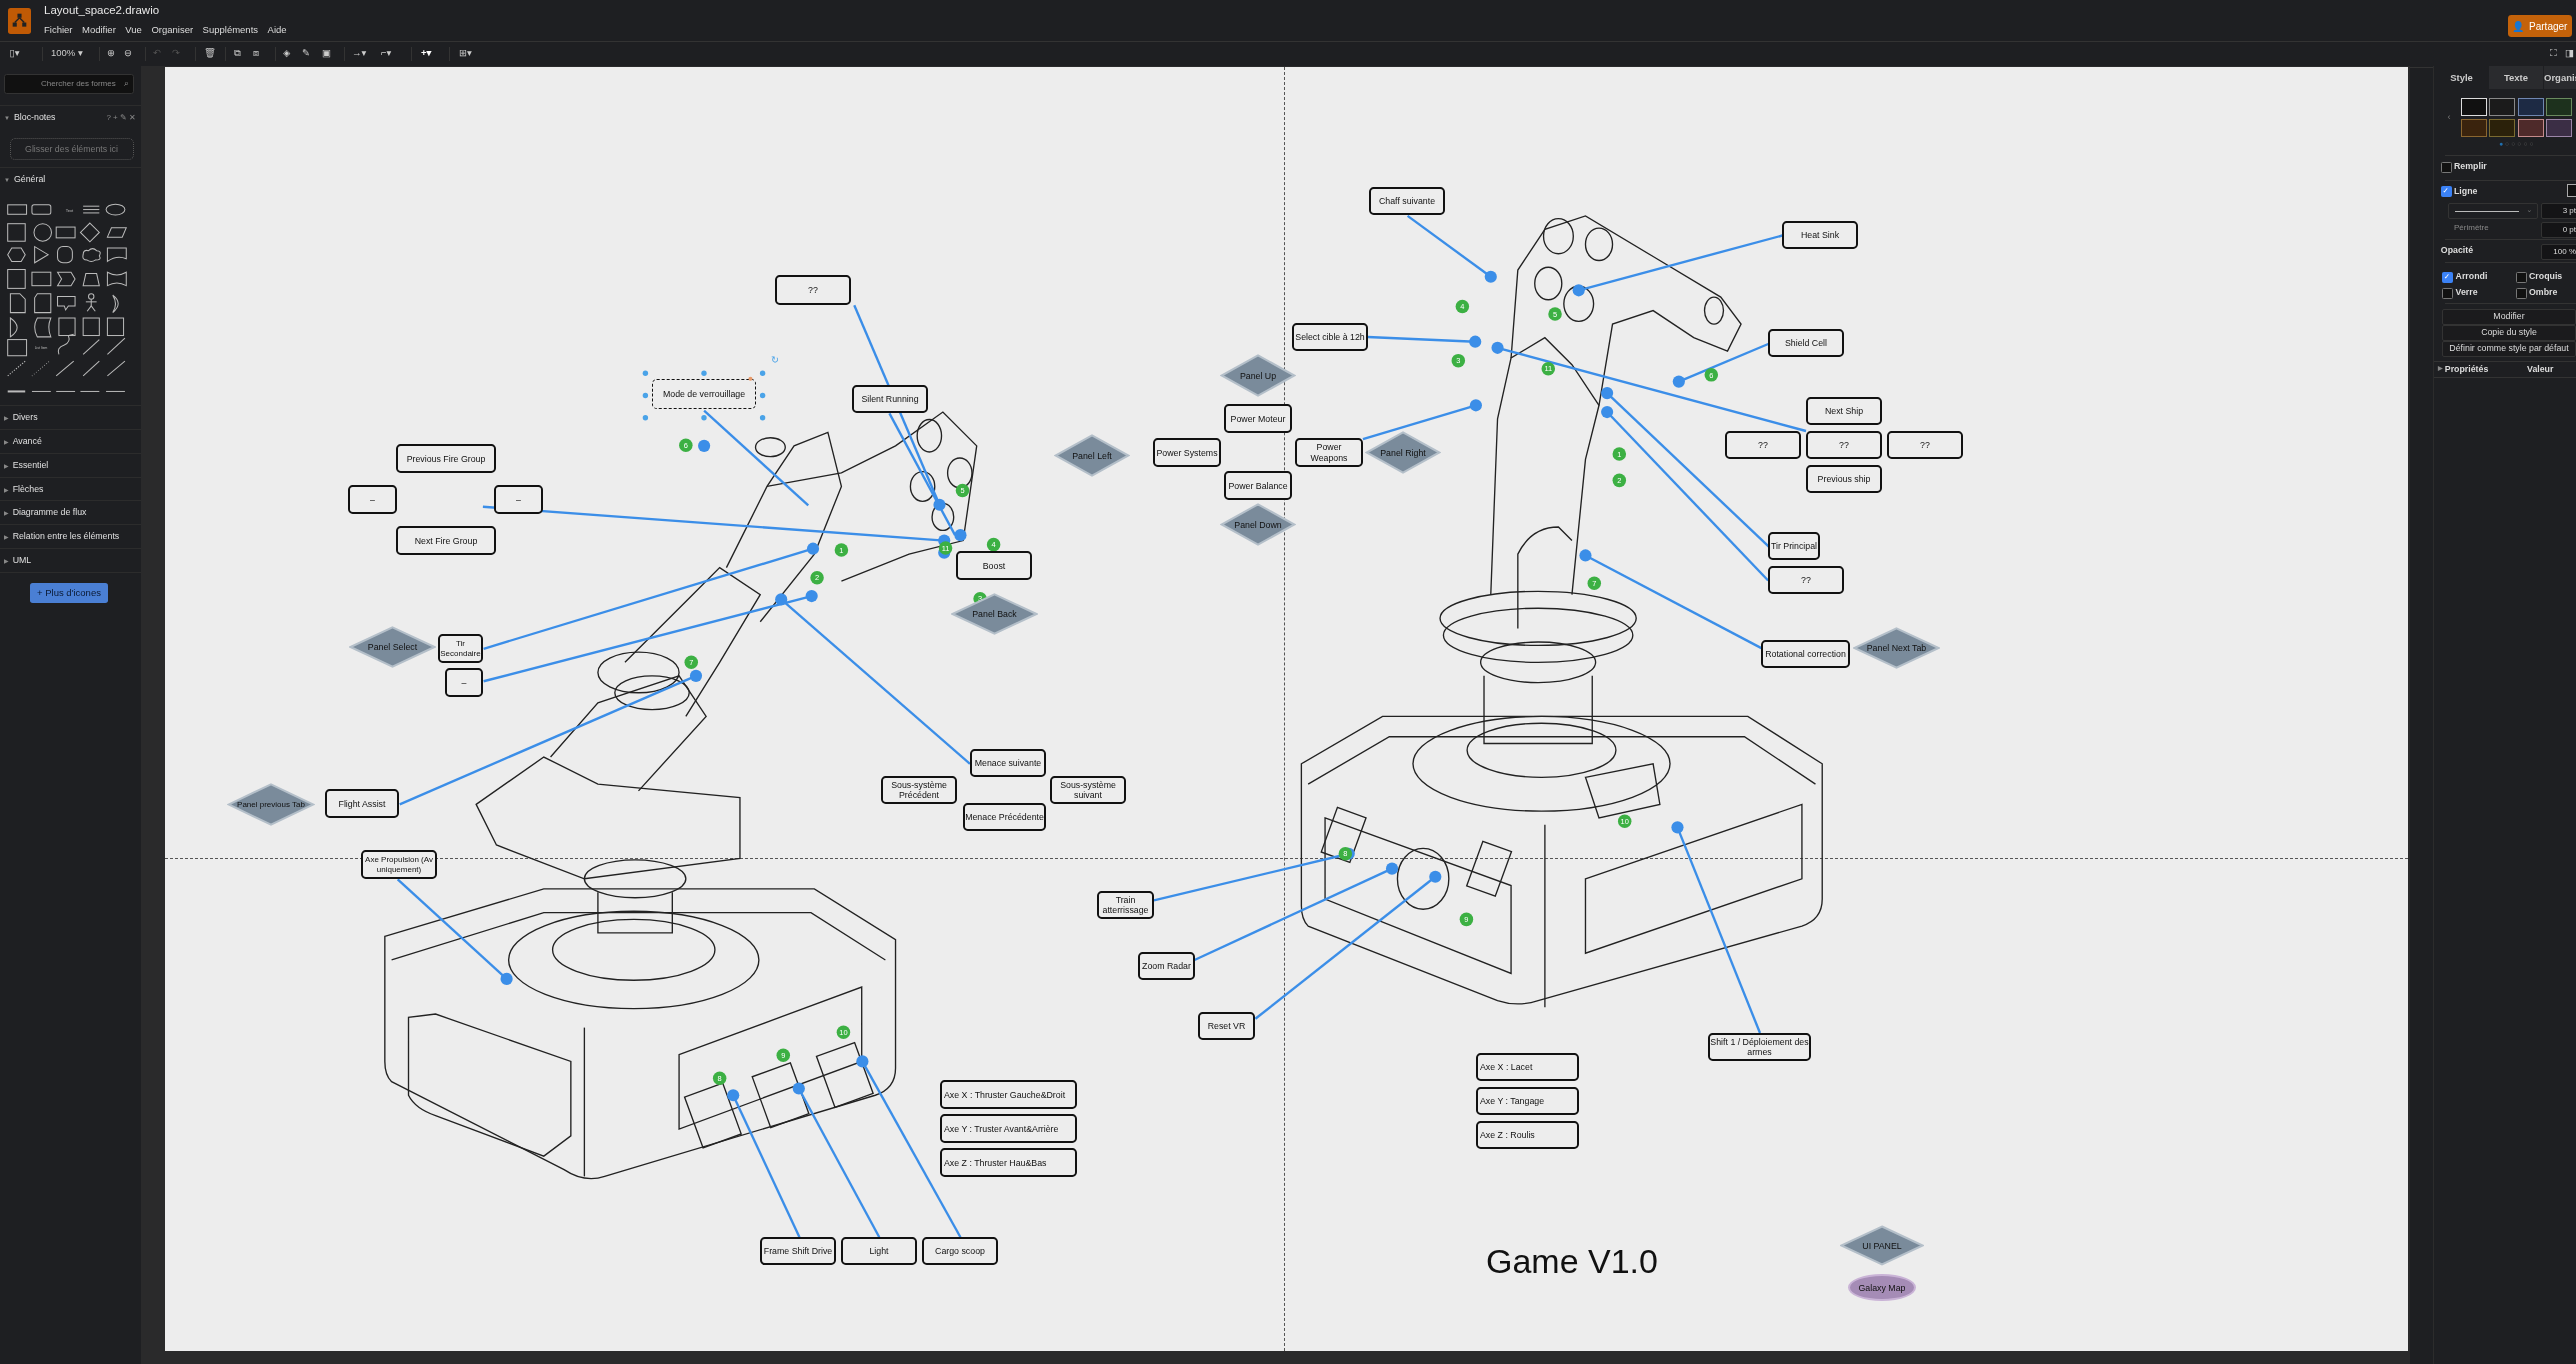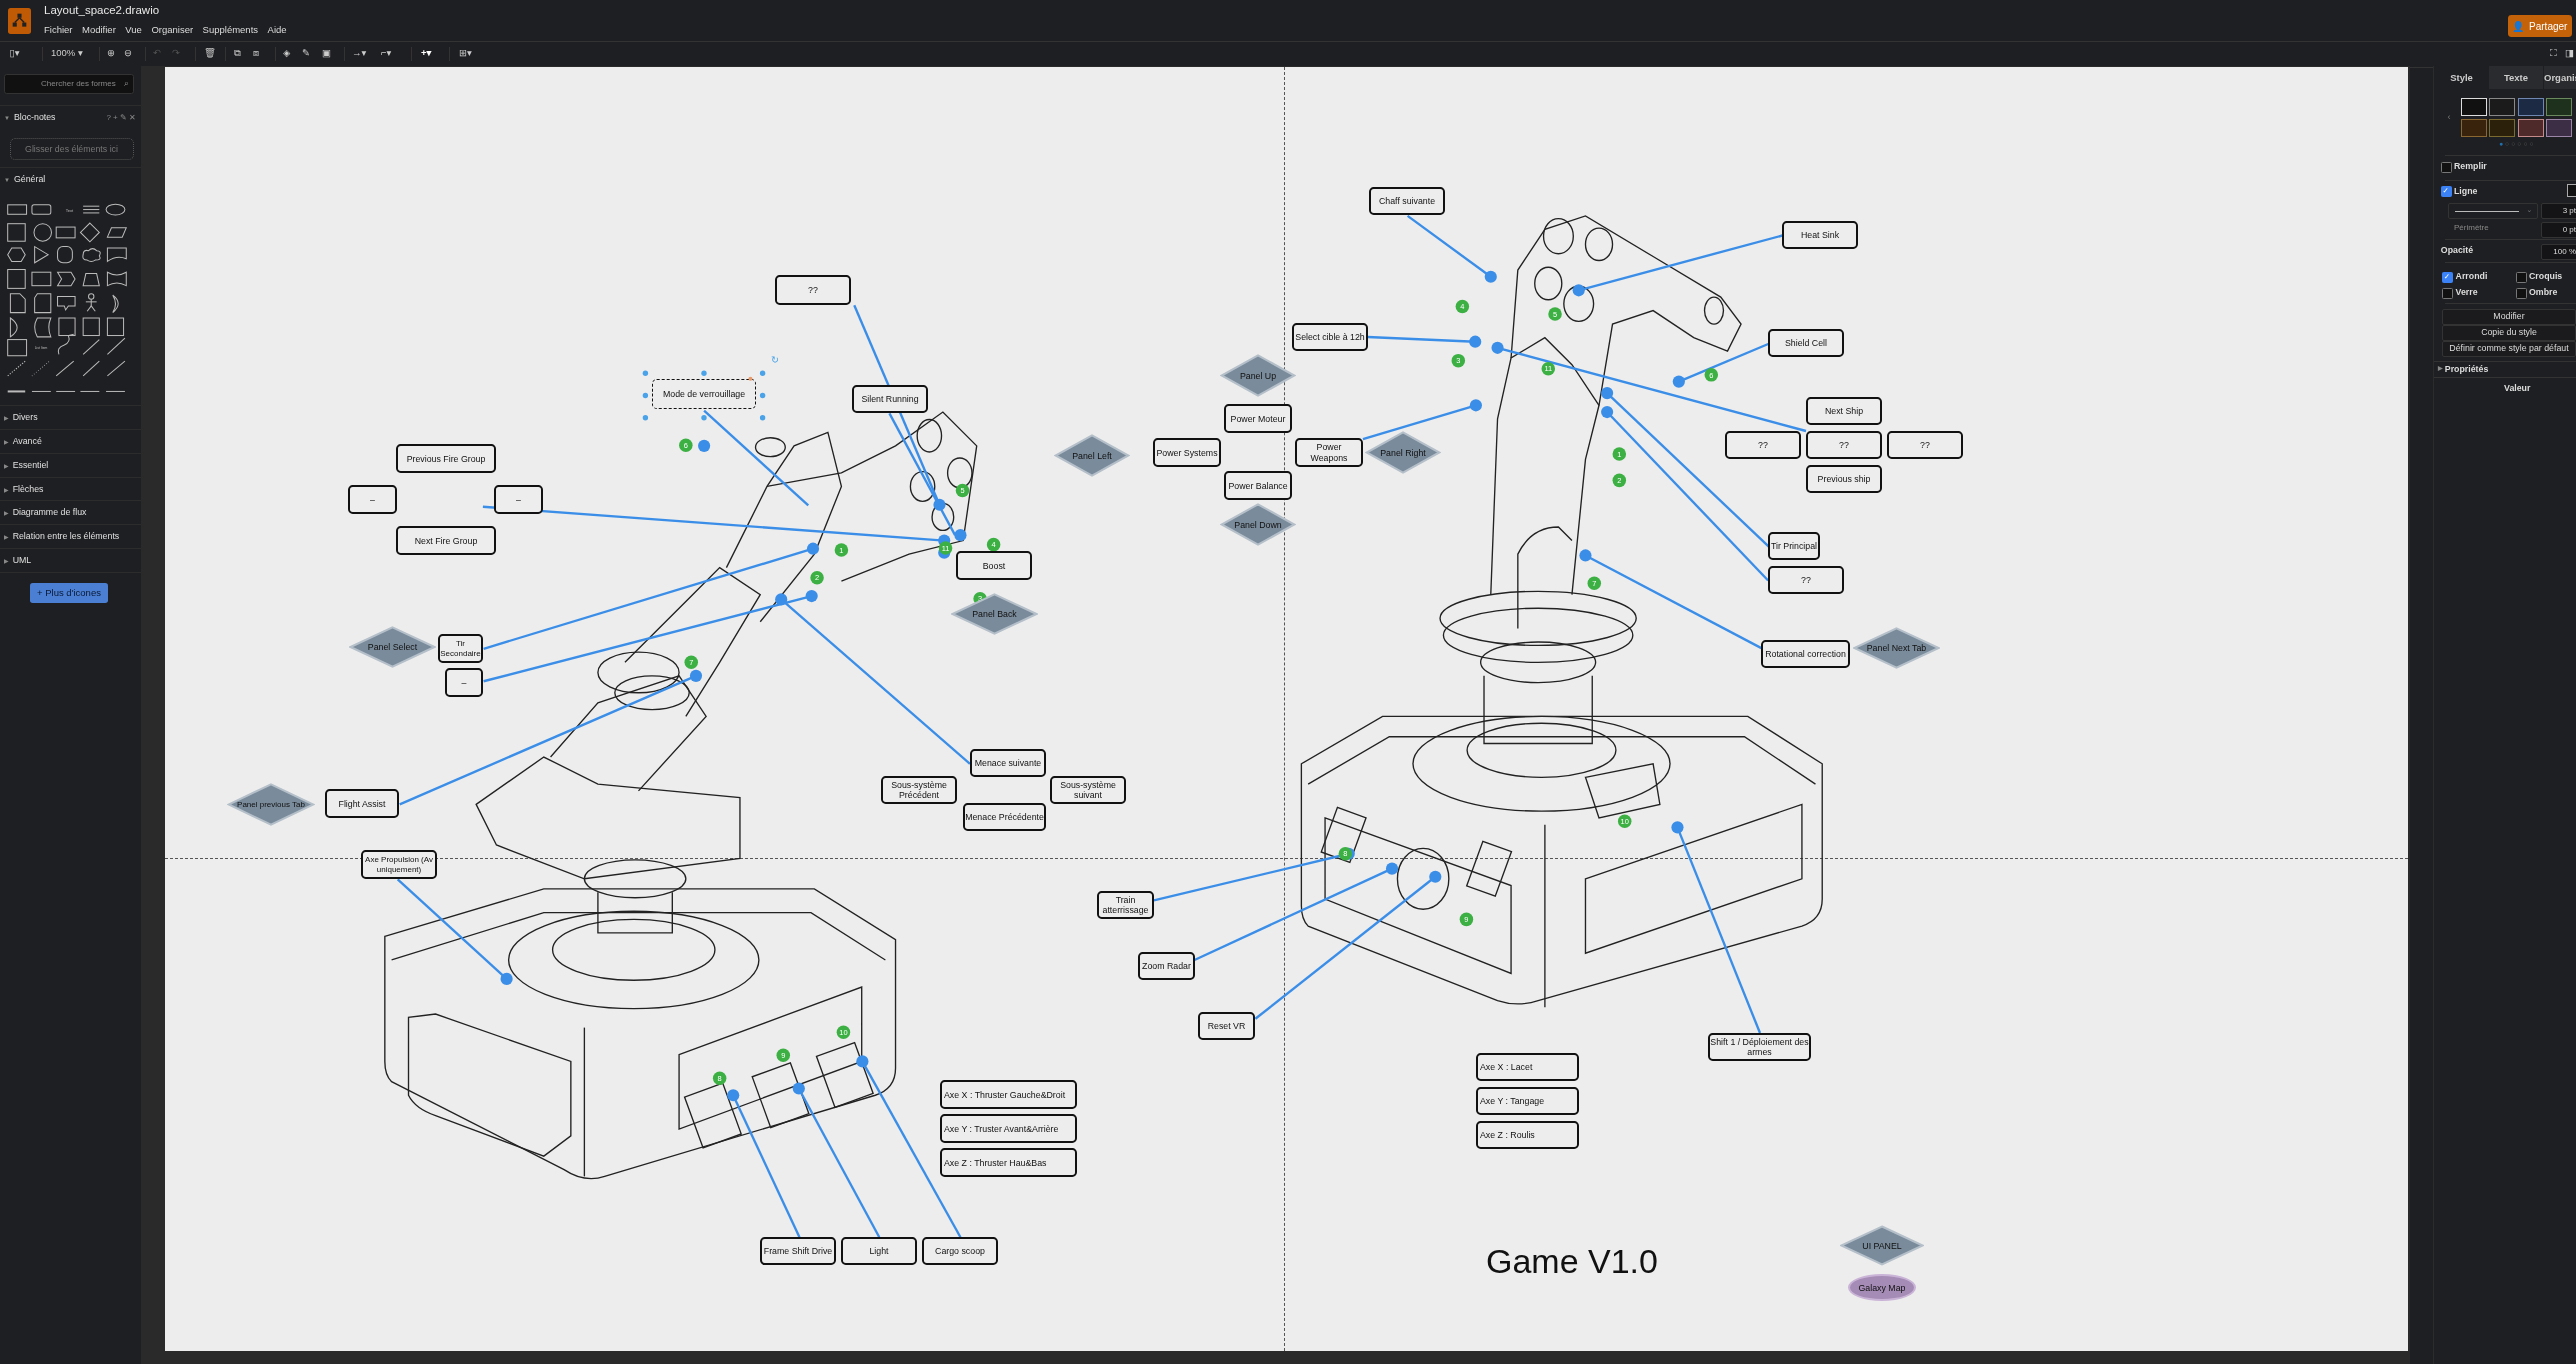--- a/index.html
+++ b/index.html
@@ -652,16 +652,16 @@
   <div class="rlabel" style="left:21.6px;top:221px;">Verre</div>
   <div class="chk" style="left:82px;top:222px;"></div>
   <div class="rlabel" style="left:95px;top:221px;">Ombre</div>
   <div class="abs" style="left:10.8px;top:237px;width:132px;border-top:0.7px solid #333;"></div>
   <div class="rbtn" style="top:243px;">Modifier</div>
   <div class="rbtn" style="top:259px;">Copie du style</div>
   <div class="rbtn" style="top:275px;">Définir comme style par défaut</div>
   <div class="abs" style="left:0;top:295px;width:143px;height:15px;border-top:0.7px solid #333;border-bottom:0.7px solid #333;font-size:8.8px;font-weight:bold;color:#ddd;">
     <span style="position:absolute;left:4px;top:2px;color:#888;font-size:6px;">▶</span>
     <span style="position:absolute;left:10.8px;top:2px;">Propriétés</span>
-    <span style="position:absolute;left:70px;top:2px;margin-top:19px;">Valeur</span>
+    <span style="position:absolute;left:93px;top:2px;">Valeur</span>
   </div>
 </div>
 
 
 </body></html>

